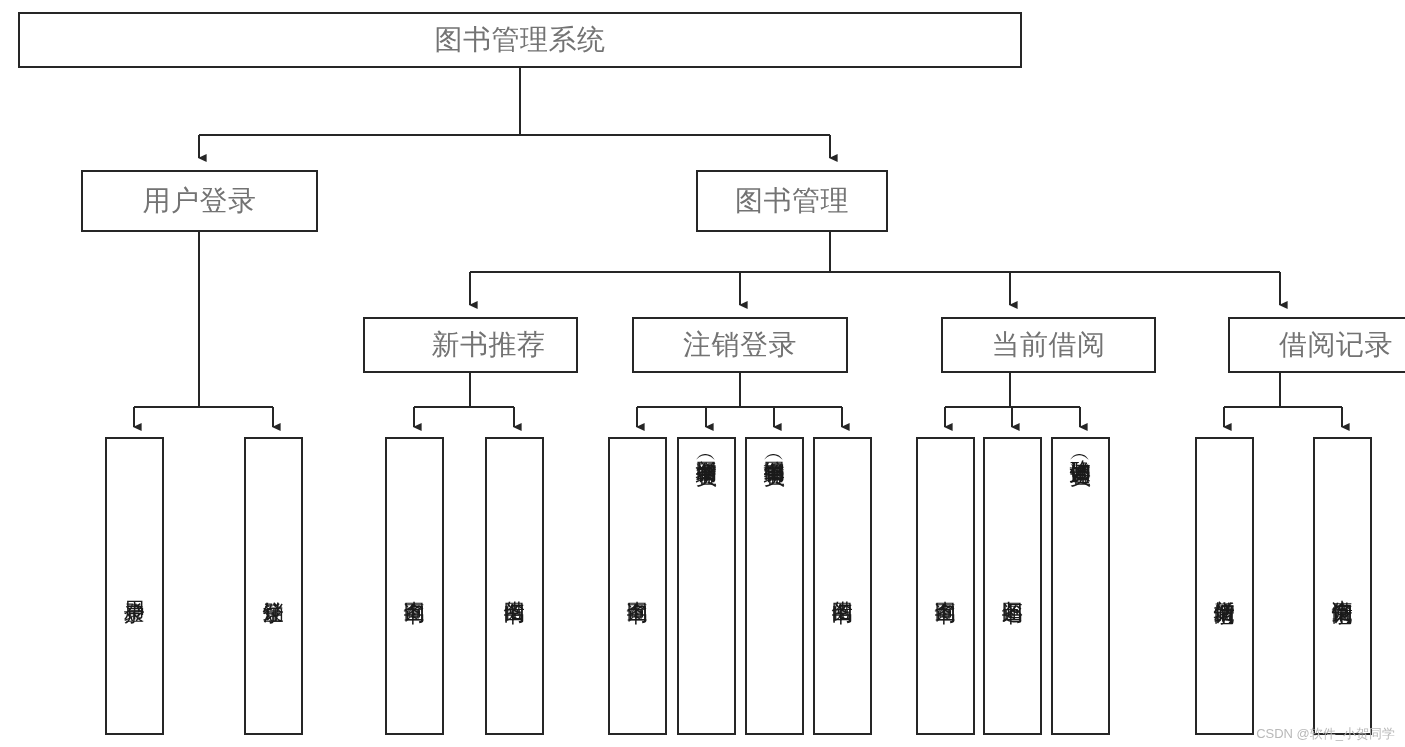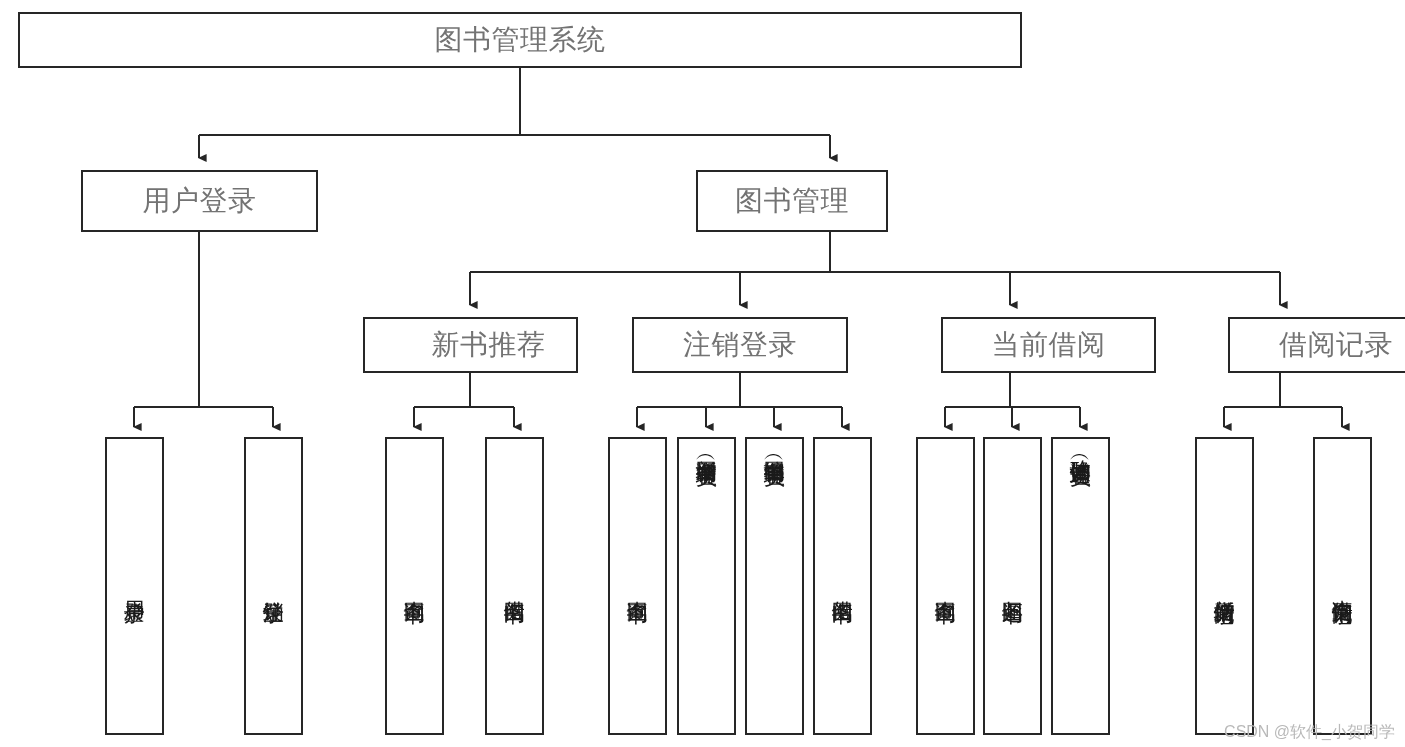--- a/index.html
+++ b/index.html
@@ -61,21 +61,21 @@
     writing-mode: vertical-rl;
     text-orientation: upright;
     line-height: 1.12;
     letter-spacing: 1px;
     white-space: nowrap;
   }
   #watermark {
     position: absolute;
     right: 10px;
     bottom: 4px;
-    font-size: 16px;
+    font-size: 13px;
     color: #b9b9b9;
     white-space: nowrap;
     pointer-events: none;
   }
 </style>
 </head>
 <body>
 
 <div id="diagram-root">
 

